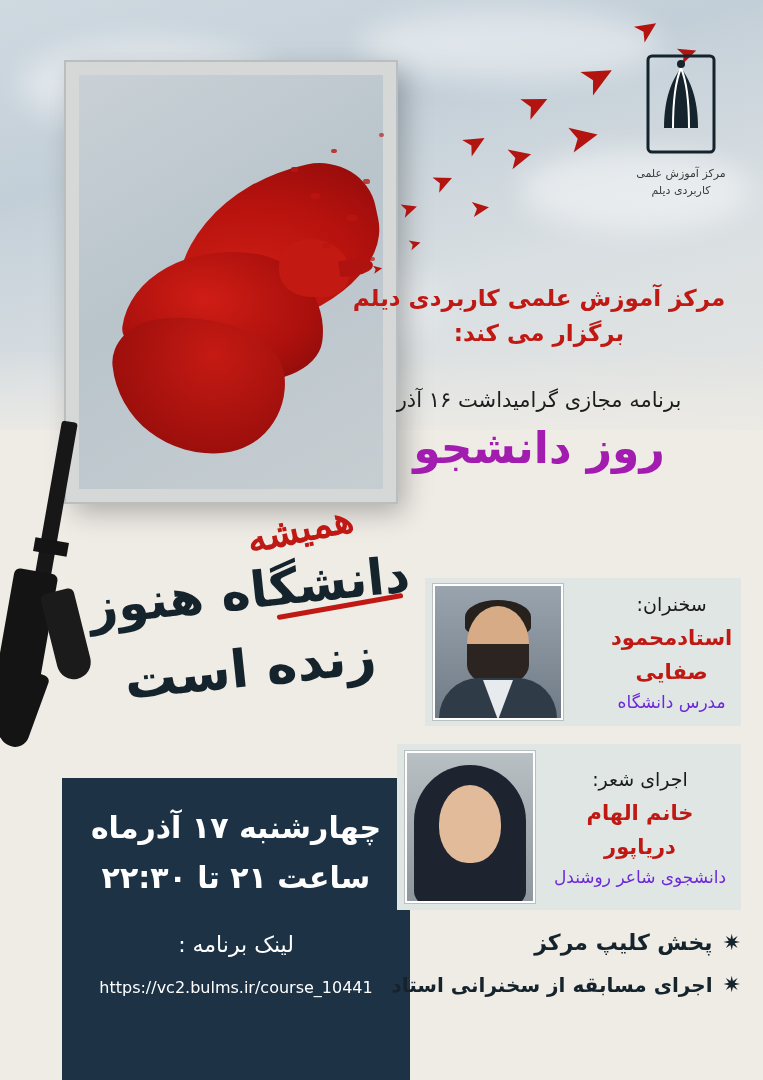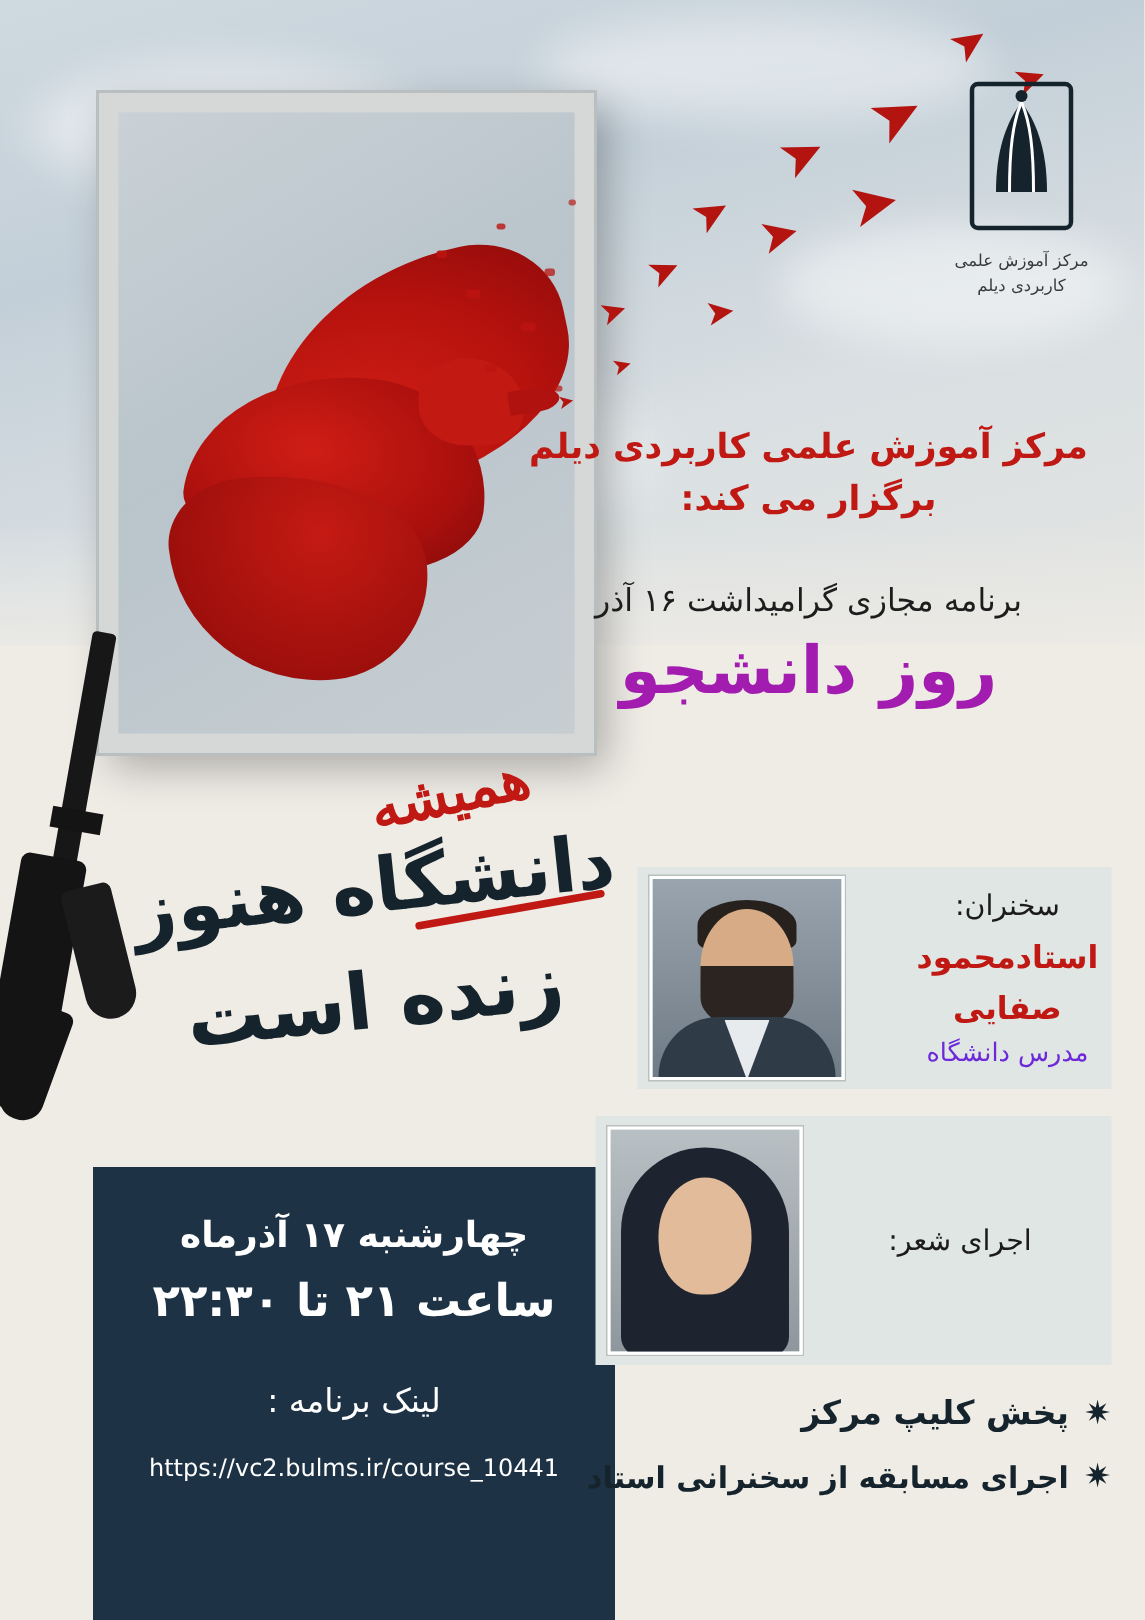--- a/index.html
+++ b/index.html
@@ -288,21 +288,21 @@
     width: 348px;
     height: 302px;
     background: #1d3244;
     color: #ffffff;
     direction: rtl;
     text-align: center;
     padding-top: 26px;
     box-sizing: border-box;
   }
   .date-panel .d1 {
-    font-size: 24px;
+    font-size: 30px;
     font-weight: bold;
     line-height: 1.6;
   }
   .date-panel .d2 {
     font-size: 30px;
     font-weight: bold;
     line-height: 1.7;
   }
   .date-panel .d3 {
     margin-top: 24px;
@@ -537,20 +537,23 @@
   </div>
 
   <div class="speaker speaker-2">
     <div class="photo">
       <div class="face-bg p2-bg"></div>
       <div class="p2-veil"></div>
       <div class="p2-face"></div>
     </div>
     <div class="txt">
       <div class="role">اجرای شعر:</div>
+      <div class="name">خانم الهام دریاپور</div>
+      <div class="sub">دانشجوی شاعر
+روشندل</div>
     </div>
   </div>
 
   <div class="bullets">
     <div class="bullet-row b1">
       <span class="star">✷</span>
       <span class="label">پخش کلیپ مرکز</span>
     </div>
     <div class="bullet-row b2">
       <span class="star">✷</span>

